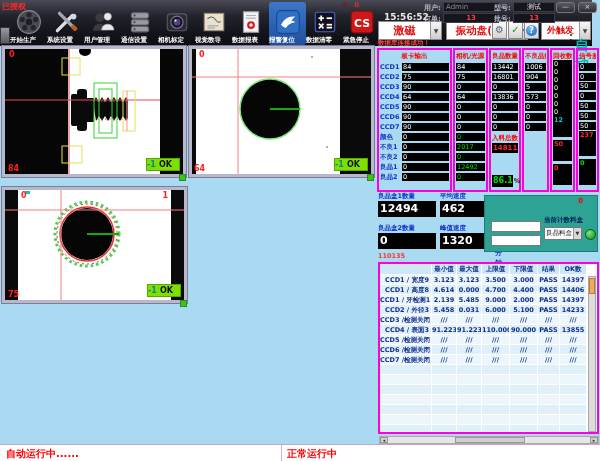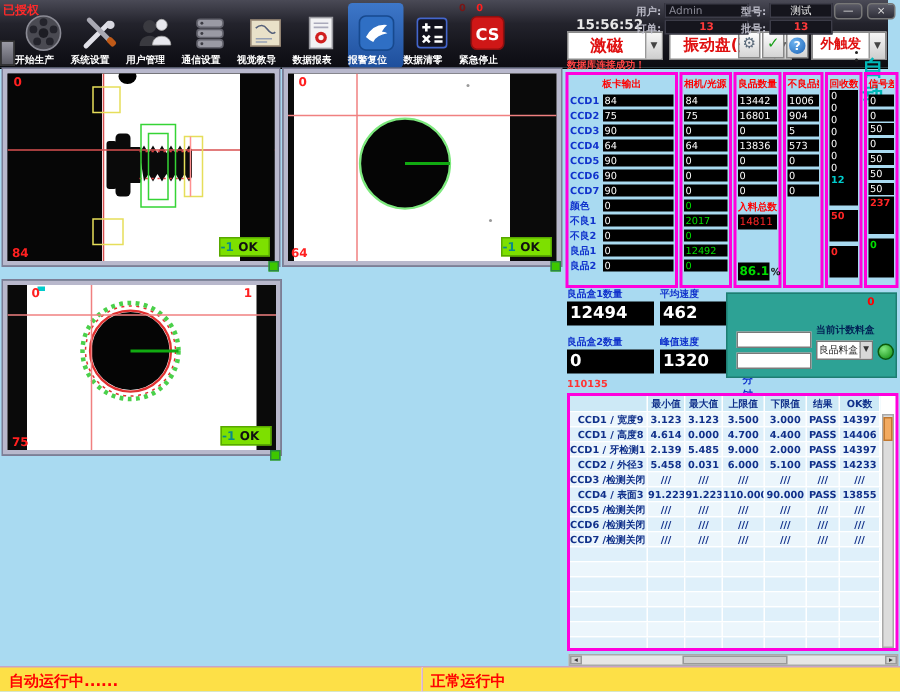--- a/index.html
+++ b/index.html
@@ -63,21 +63,21 @@
   
   #stats{position:absolute;left:377px;top:48px;width:223px;height:144px;display:flex;gap:1px}
   .sg{border:2px solid #ff00dd;display:flex;flex-direction:column;padding:1px 1px 2px 1px}
   .sg-hd{color:#f00;font-size:6.5px;font-weight:bold;text-align:center;height:11px;line-height:11px;white-space:nowrap;overflow:hidden}
   .srow{display:flex;align-items:center;height:10px}
   .slab{width:22px;color:#1133cc;font-weight:bold;font-size:6.5px;white-space:nowrap}
   .vbox{flex:1;background:#000;height:8px;line-height:8px;font-size:6.5px;color:#fff;padding-left:1px;overflow:hidden;white-space:nowrap}
   .gn{color:#00dd00}.rd{color:#ff2525}.cy{color:#00cccc}
   .g1{width:75px}.g2{width:35px}.g3{width:32px}.g4{width:27px}.g5{width:25px}.g6{width:23px}
   .inlab{color:#f00;font-size:6.5px;font-weight:bold;height:9px;line-height:9px;margin-top:2px;white-space:nowrap}
-  .bigbox{background:#000;height:10px;line-height:10px;font-size:7px;font-weight:normal;padding-left:1px;white-space:nowrap}
+  .bigbox{background:#000;height:10px;line-height:10px;font-size:7px;font-weight:bold;padding-left:1px;white-space:nowrap}
   .sp{flex:1}
   .ratebar{display:flex;align-items:center;margin-bottom:1px}
   .ratebox{background:#000;height:12px;line-height:12px;font-size:8px;font-weight:bold;padding-left:1px;width:24px}
   .rateunit{font-size:6.5px;color:#111;margin-left:1px;font-weight:bold}
   .xb{background:#000;height:26px;line-height:9px;font-size:6.5px;font-weight:bold;padding-left:1px;margin-bottom:3px}
 
   
   #speed{position:absolute;left:377px;top:192px;width:125px;height:68px}
   .splab{position:absolute;color:#1133cc;font-weight:bold;font-size:6.5px;white-space:nowrap}
   .spbox{position:absolute;background:#000;color:#fff;font-weight:bold;font-size:11px;line-height:16px;height:16px;padding-left:2px}
@@ -105,21 +105,21 @@
   .r-cell.lab{text-align:right;padding-right:2px}
   .vsb{position:absolute;right:1px;top:12px;width:8px;height:156px;background:#dcdcdc;border:1px solid #a8a8a8}
   .vthumb{position:absolute;top:1px;left:0;width:6px;height:16px;background:#f2aa60;border:1px solid #c07830}
   .hsb{position:absolute;left:379px;top:436px;width:220px;height:8px;background:#e6e6e6;border:1px solid #aaa}
   .hsb .la,.hsb .ra{position:absolute;top:0;width:8px;height:6px;background:#d2d2d2;border:1px solid #999;
     font-size:5px;line-height:5px;text-align:center;color:#333}
   .hsb .la{left:0}.hsb .ra{right:0}
   .hthumb{position:absolute;left:75px;top:0;width:70px;height:6px;background:#cfcfcf;border:1px solid #999}
 
   
-  #statusbar{position:absolute;left:0;top:444px;width:600px;height:17px;background:#fde047;border-top:1px solid #caa2c6}
+  #statusbar{position:absolute;left:0;top:444px;width:600px;height:17px;background:#ffffff;border-top:1px solid #caa2c6}
   .sb-txt{position:absolute;top:2px;color:#f00;font-weight:bold;font-size:10px;white-space:nowrap}
   .sb-left{left:6px}.sb-right{left:287px}
   .sb-div{position:absolute;left:281px;top:0;width:1px;height:17px;background:#fff;border-left:1px solid #d8b0d4}
 </style>
 </head>
 <body>
 
 <div id="app">
 
   <div id="titlebar">
@@ -177,20 +177,32 @@
                 <rect x="4" y="16.1" width="16" height="5" rx="2"></rect>
               </g>
               <g fill="#3c3c44">
                 <circle cx="7" cy="6" r=".9"></circle>
                 <circle cx="7" cy="12.3" r=".9"></circle>
                 <circle cx="7" cy="18.6" r=".9"></circle>
               </g>
             </svg>
           </div>
           <div class="tb-lb">通信设置</div>
+        </div>
+        <div class="tb-btn">
+          <div class="tb-top"></div>
+          <div class="tb-ic">
+            <svg viewBox="0 0 24 24">
+              <rect x="3" y="4.5" width="18" height="15.5" rx="3" fill="#2a2a34" stroke="#5a5a66"></rect>
+              <circle cx="12" cy="12.2" r="5.6" fill="#14141e" stroke="#7a7a88"></circle>
+              <circle cx="12" cy="12.2" r="3.1" fill="#5a3a8c"></circle>
+              <circle cx="10.6" cy="10.8" r="1" fill="#cfe8cf"></circle>
+            </svg>
+          </div>
+          <div class="tb-lb">相机标定</div>
         </div>
         <div class="tb-btn">
           <div class="tb-top"></div>
           <div class="tb-ic">
             <svg viewBox="0 0 24 24">
               <rect x="3" y="4" width="18" height="16" fill="#e9e1c9" stroke="#9a8a78"></rect>
               <path d="M6 9 q4 -3.5 7 .5 t5 2" stroke="#55607a" fill="none"></path>
               <path d="M6 15.5 h10" stroke="#96a0b4"></path>
               <path d="M6 17.5 h7" stroke="#96a0b4"></path>
             </svg>

